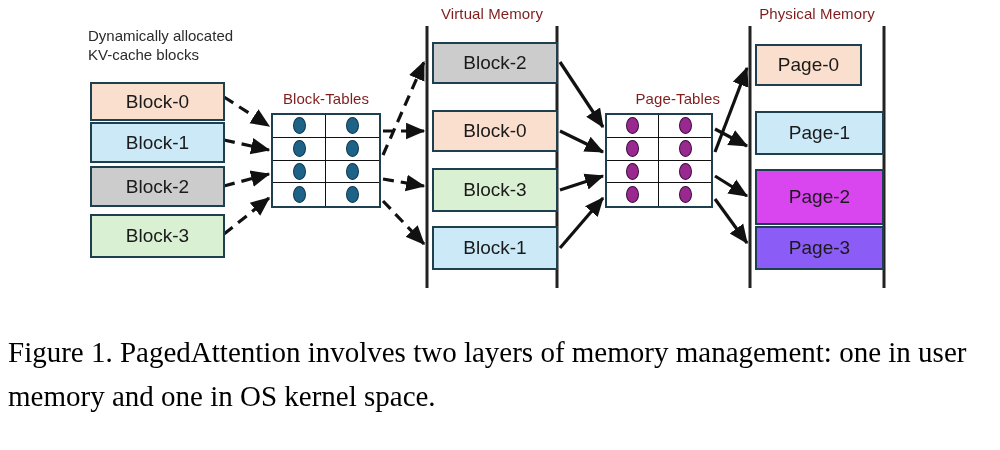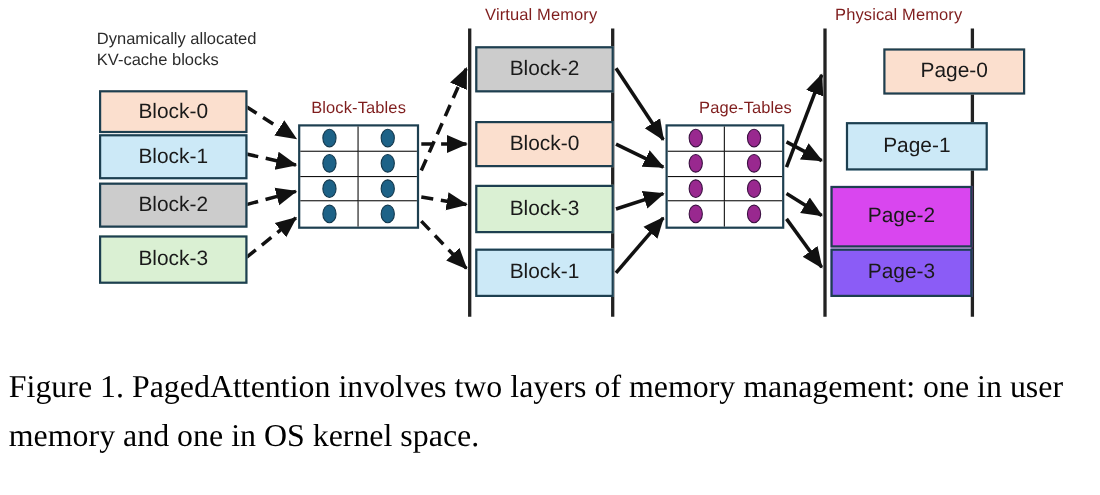--- a/index.html
+++ b/index.html
@@ -232,24 +232,24 @@
     <div class="cell lastrow">
         <span class="dot purple"></span>
       </div>
     <div class="cell lastcol lastrow">
         <span class="dot purple"></span>
       </div>
   </div>
 
   <div class="abs col-title" style="left:742px; top:5px; width:150px;">Physical Memory</div>
 
-  <div class="abs memblock" style="left:755px; top:44px; width:129px; height:42px; background:#fbdfce;margin-left:48px;">
+  <div class="abs memblock" style="left:755px; top:44px; width:107px; height:42px; background:#fbdfce;">
     <span>Page-0</span>
   </div>
-  <div class="abs memblock" style="left:755px; top:111px; width:129px; height:44px; background:#cce9f7;margin-left:14px;">
+  <div class="abs memblock" style="left:755px; top:111px; width:129px; height:44px; background:#cce9f7;">
     <span>Page-1</span>
   </div>
   <div class="abs memblock" style="left:755px; top:169px; width:129px; height:56px; background:#d946ef;">
     <span>Page-2</span>
   </div>
   <div class="abs memblock" style="left:755px; top:226px; width:129px; height:44px; background:#8b5cf6;">
     <span>Page-3</span>
   </div>
 
   <div id="caption">

